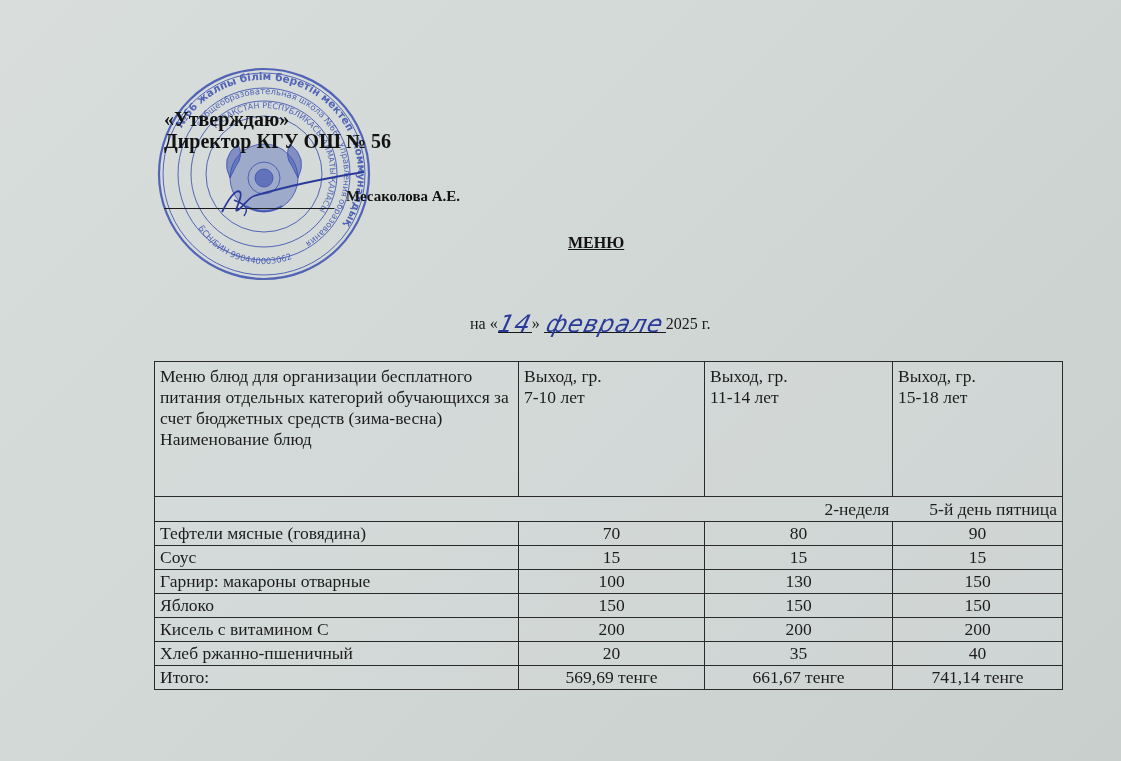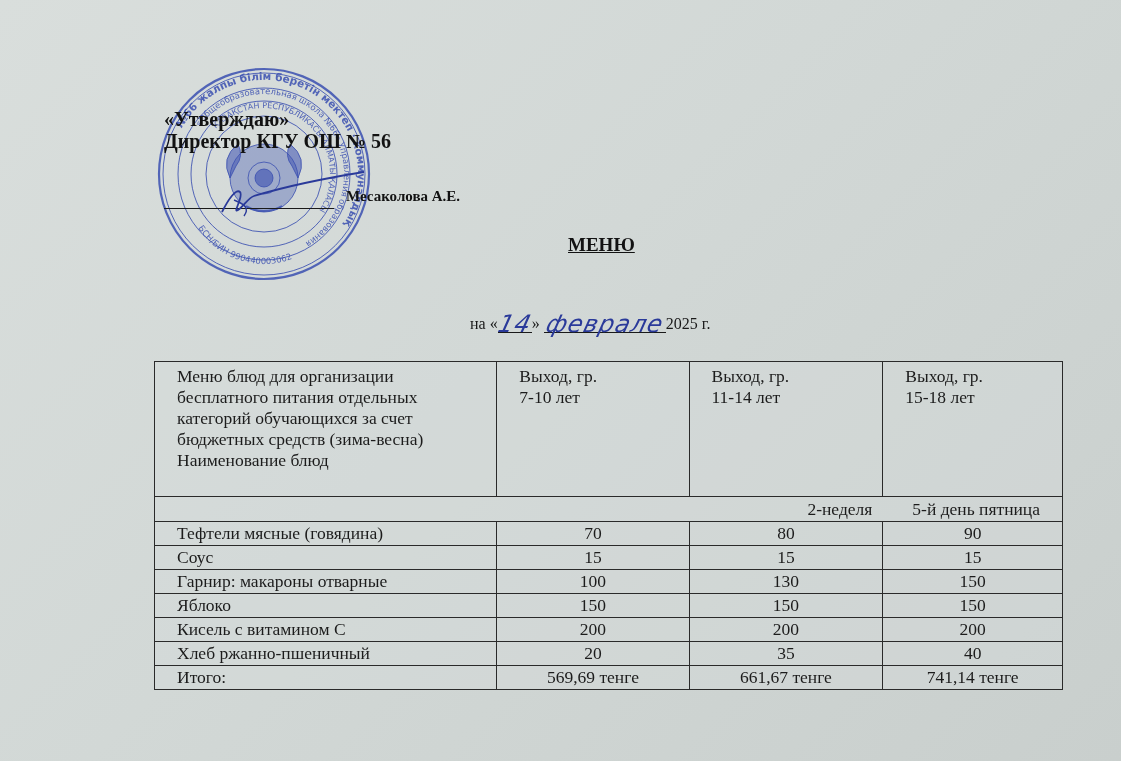--- a/index.html
+++ b/index.html
@@ -66,21 +66,21 @@
       width: 160px;
       height: 50px;
       z-index: 3;
     }
 
     .doc-title {
       position: absolute;
       left: 568px;
       top: 234px;
       font-weight: bold;
-      font-size: 19px;
+      font-size: 16px;
       text-decoration: underline;
       color: #121212;
     }
     .date-line {
       position: absolute;
       left: 470px;
       top: 286px;
       font-size: 16px;
       color: #1a1a1a;
       white-space: nowrap;
@@ -114,21 +114,21 @@
       left: 154px;
       top: 361px;
       width: 909px;
       border-collapse: collapse;
       font-size: 17.5px;
       color: #1c1c1c;
       background: rgba(216, 222, 220, 0.35);
     }
     .menu-table td {
       border: 1.5px solid #2a2a2a;
-      padding: 0 22px;
+      padding: 0 5px;
       vertical-align: top;
       line-height: 21px;
     }
     .menu-table .c-name { width: 351px; }
     .menu-table .c-a { width: 174px; }
     .menu-table .c-b { width: 176px; }
     .menu-table .c-c { width: 158px; }
     .menu-table .header-row td { height: 130px; padding-top: 4px; }
     .menu-table .header-row td.num { }
     .menu-table .week-row td {

